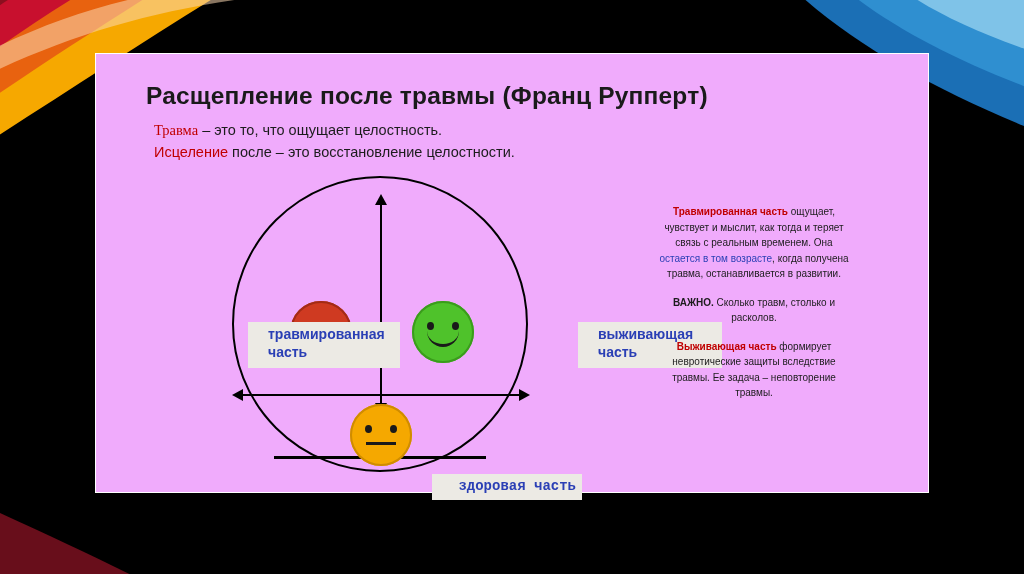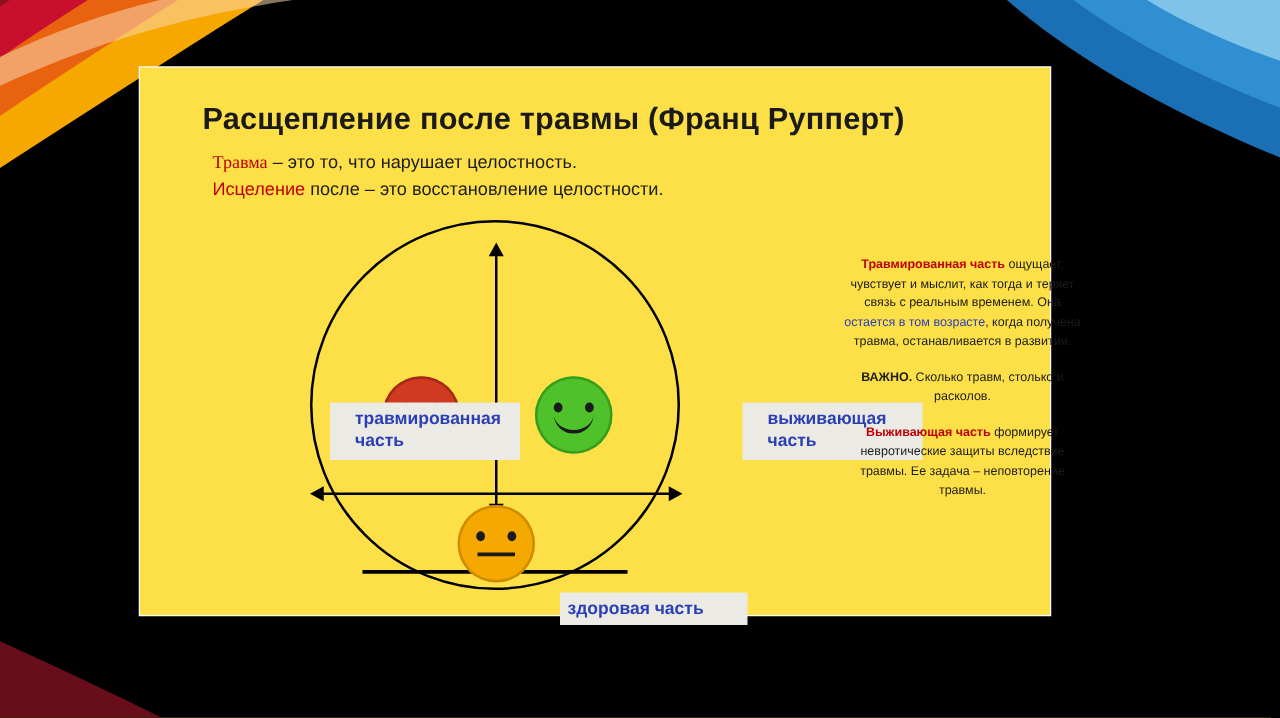--- a/index.html
+++ b/index.html
@@ -42,25 +42,25 @@
   .rib-botleft {
     left: -20px;
     bottom: -40px;
     width: 300px;
     height: 180px;
   }
 
   
   #slide {
     position: absolute;
-    left: 112px;
+    left: 96px;
     top: 54px;
-    width: 728px;
+    width: 832px;
     height: 438px;
-    background: #fde047;
+    background: #f0abfc;
     box-shadow: 0 0 0 1px #ffffff;
   }
 
   .title {
     position: absolute;
     left: 50px;
     top: 28px;
     font-size: 24.5px;
     font-weight: bold;
     color: #1a1a1a;
@@ -249,22 +249,23 @@
     left: 482px;
     top: 268px;
     width: 144px;
     height: 46px;
   }
   .label-bottom {
     left: 336px;
     top: 420px;
     width: 150px;
     height: 26px;
-    text-align: left;
+    text-align: right;
     padding: 4px 6px;
+    font-family: Liberation Mono, monospace;
   }
 
   
   #sidecol {
     position: absolute;
     left: 560px;
     top: 150px;
     width: 196px;
     text-align: center;
     font-size: 10px;
@@ -307,21 +308,21 @@
 
   <svg class="ribbon rib-botleft" viewBox="0 0 300 180" preserveAspectRatio="none">
     <path d="M0,180 L0,70 C90,110 170,150 230,180 Z" fill="#7a1020" opacity="0.85"></path>
   </svg>
 
   <div id="slide">
 
     <div class="title">Расщепление после травмы  (Франц Рупперт)</div>
 
     <div class="lead lead1">
-      <span class="kw">Травма</span><span> – это то, что нарушает целостность.</span>
+      <span class="kw">Травма</span><span> – это то, что ощущает целостность.</span>
     </div>
     <div class="lead lead2">
       <span class="kw-u">Исцеление</span><span> после – это восстановление целостности.</span>
     </div>
 
     <div id="diagram">
       <div class="big-circle"></div>
       <div class="v-arrow"></div>
       <div class="h-arrow"></div>
       <div class="base-line"></div>

